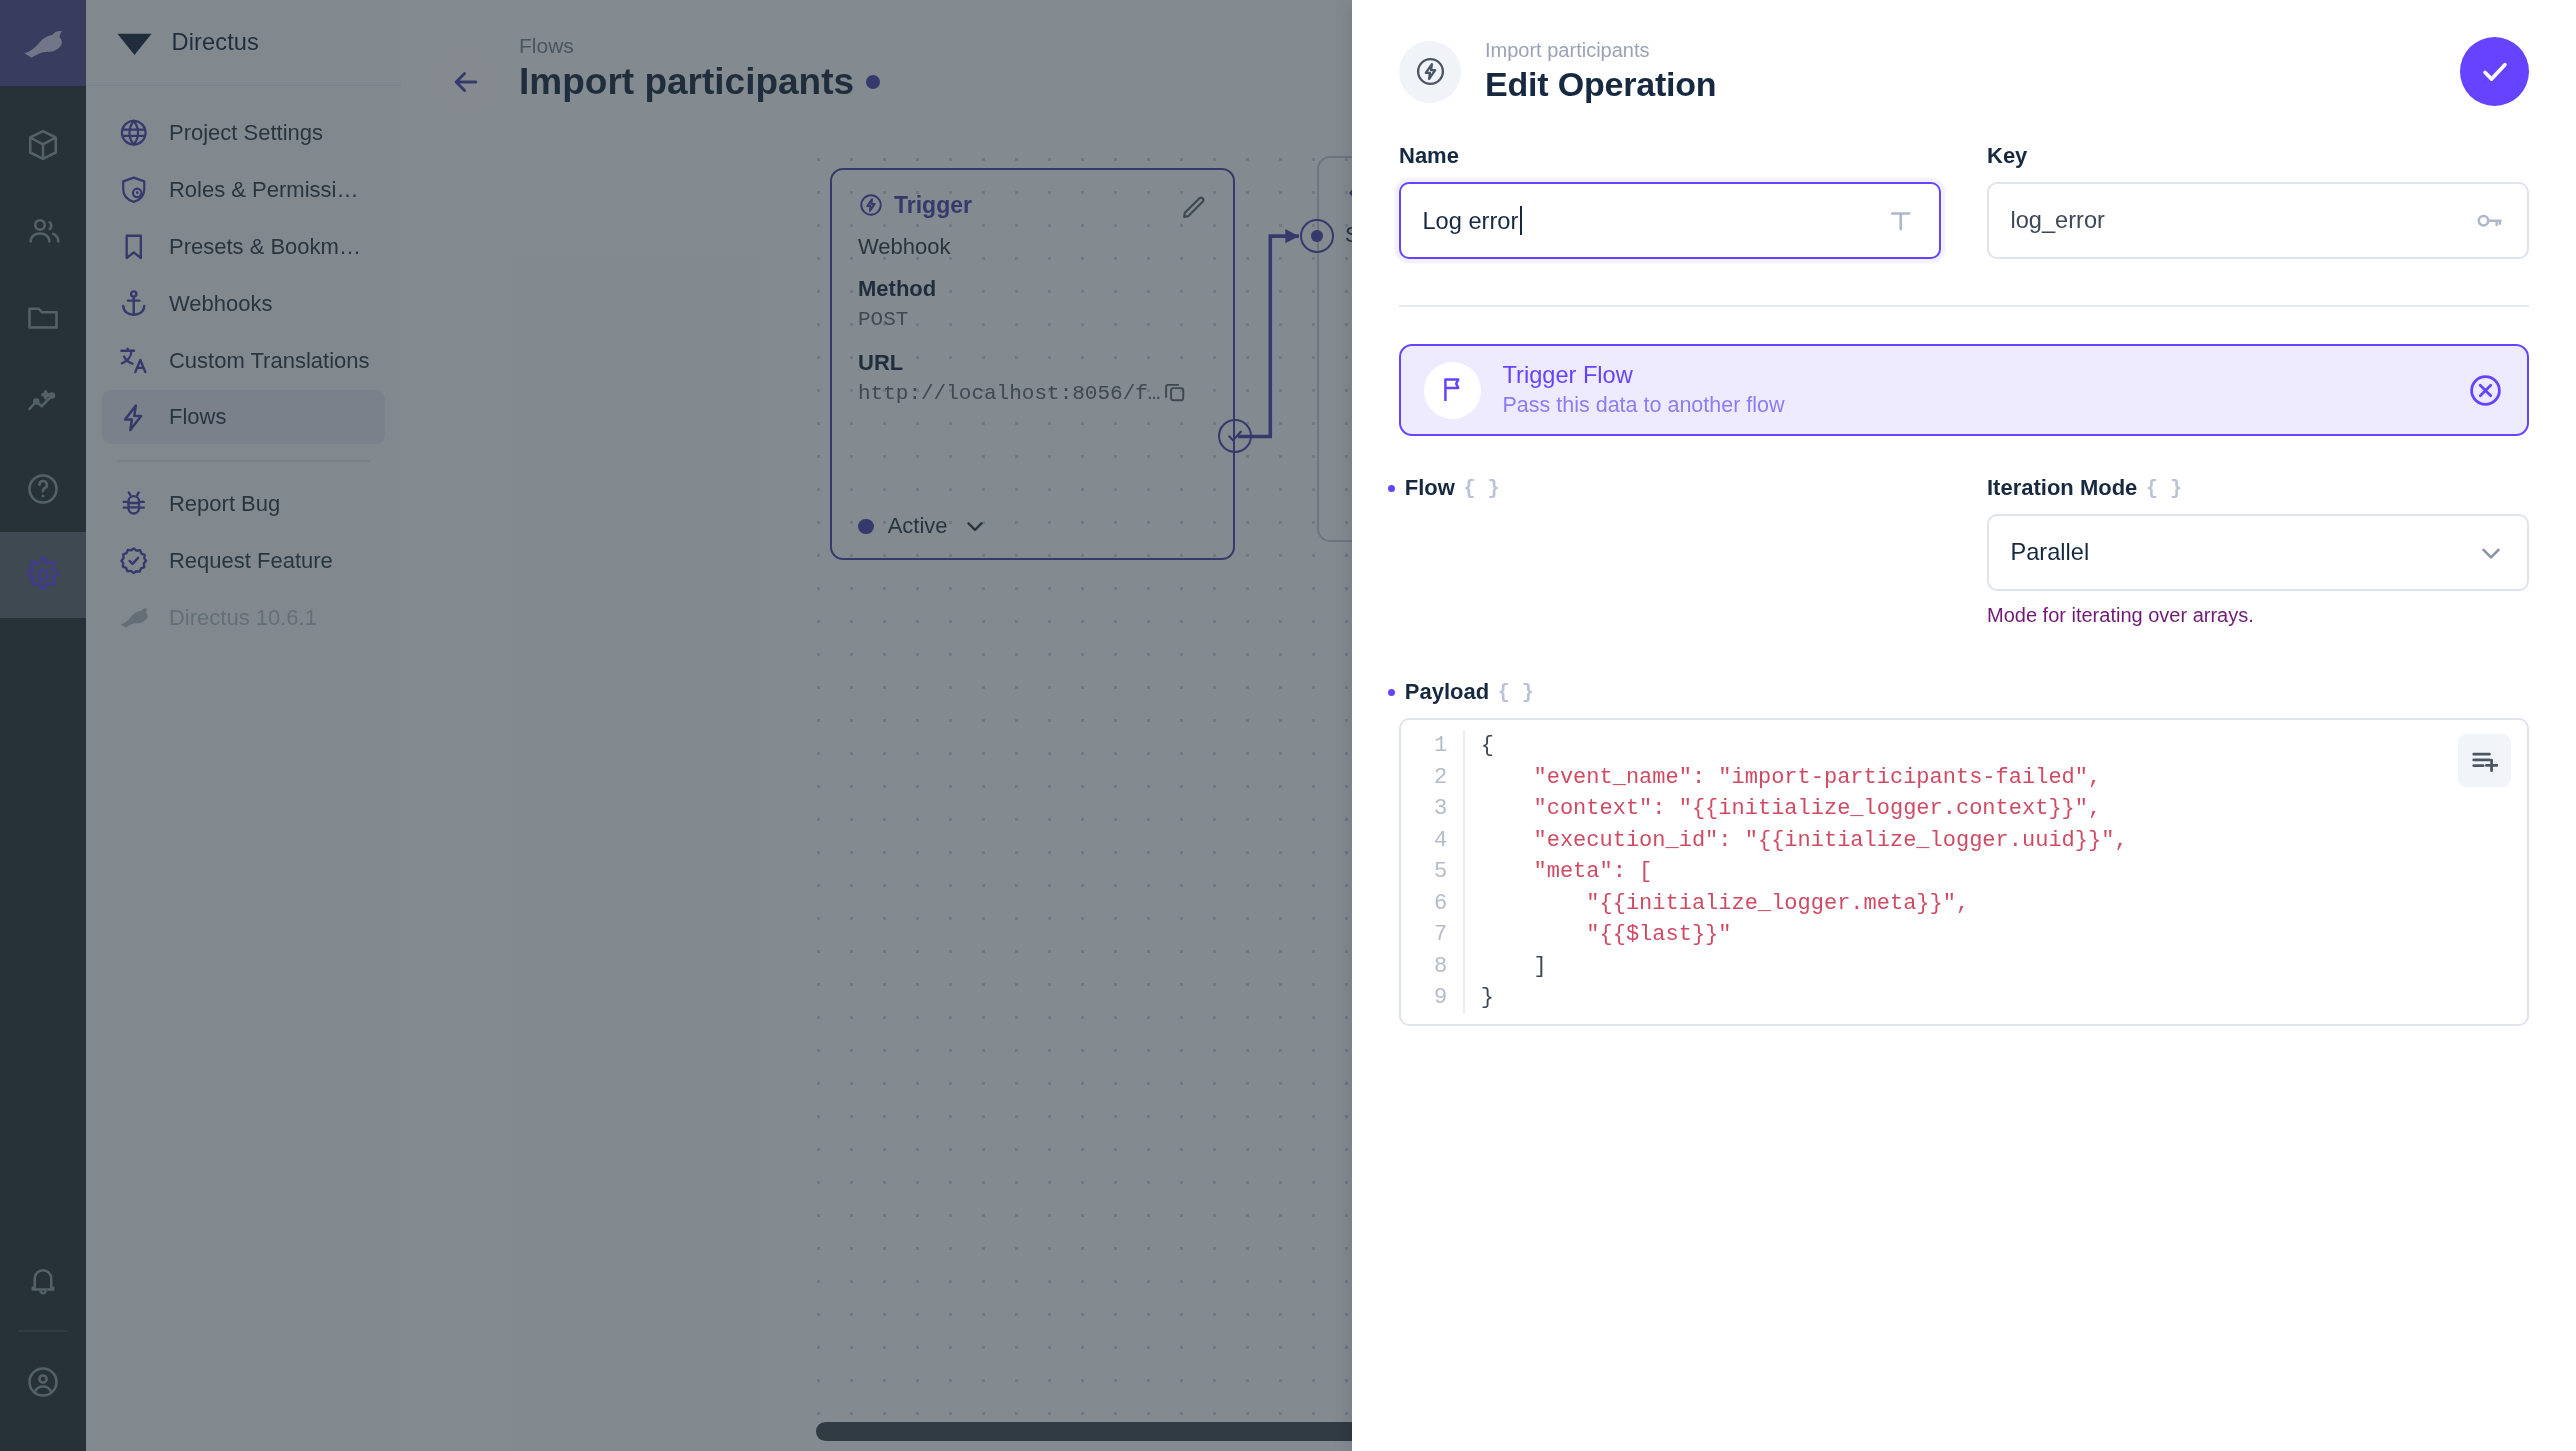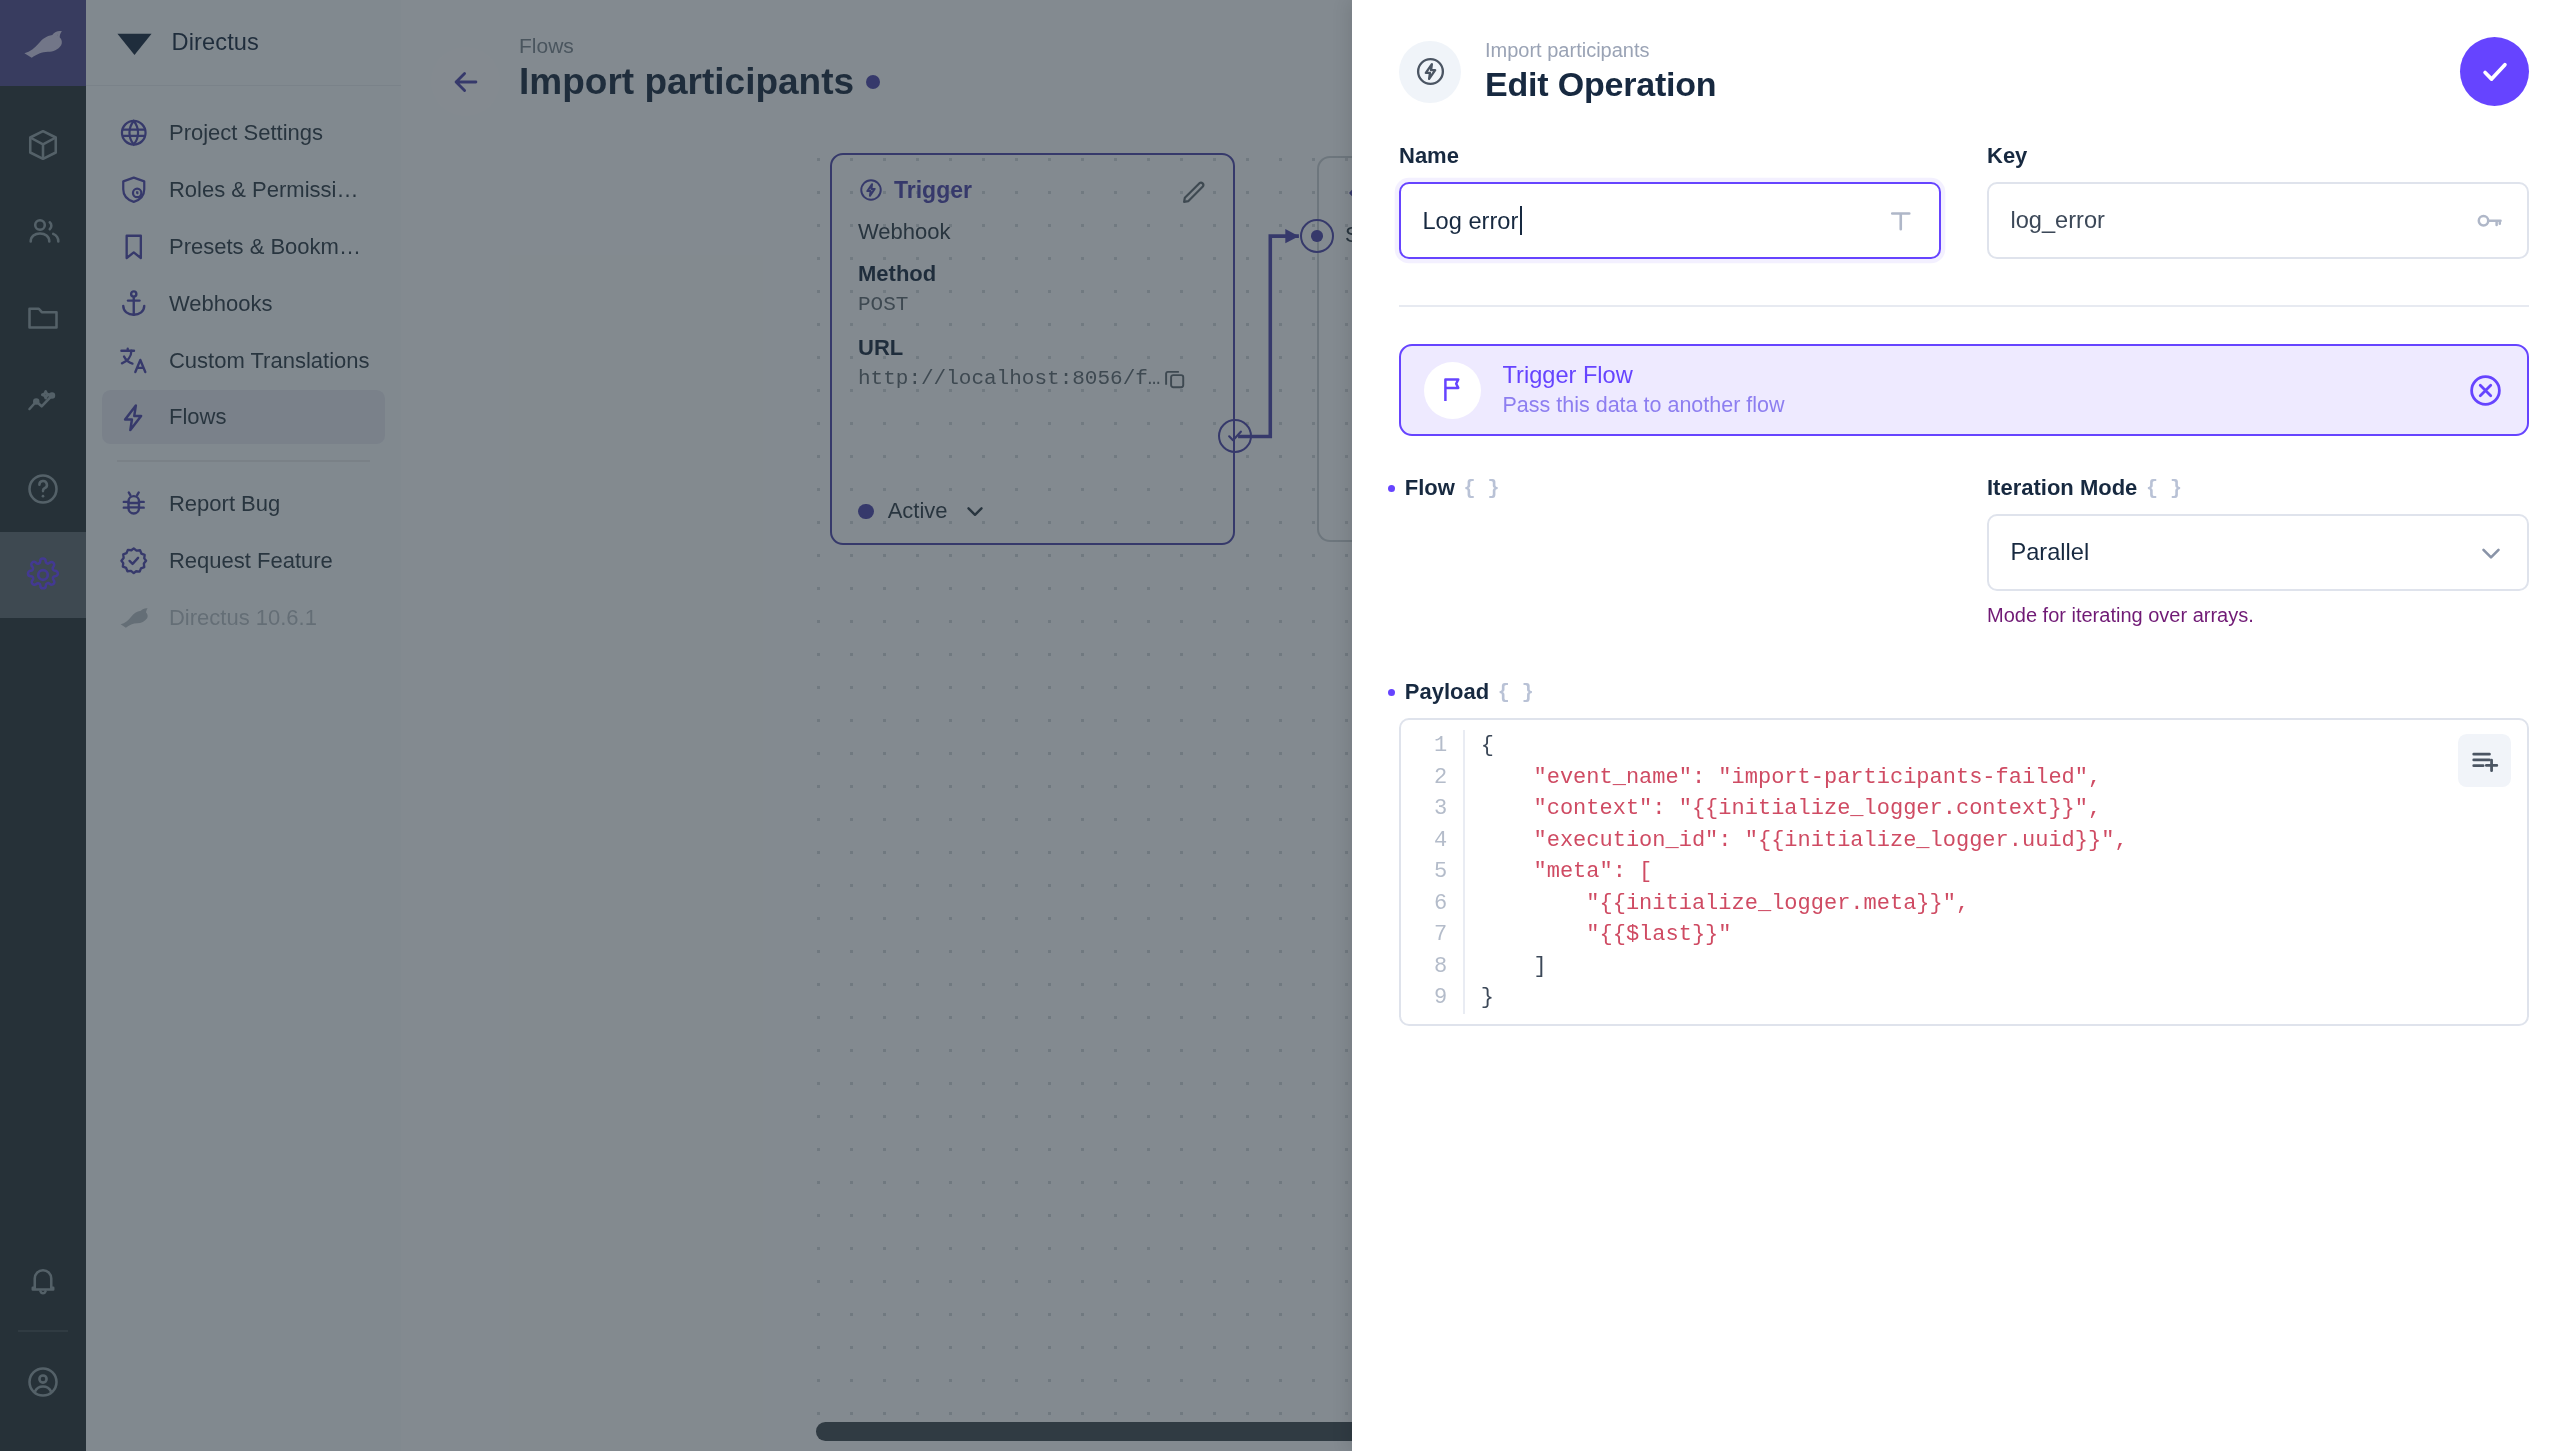--- a/index.html
+++ b/index.html
@@ -92,21 +92,21 @@
   .node-title{display:flex;align-items:center;gap:10px;font-size:23px;font-weight:700;color:#4a44a8;}
   .node-title .tico{width:26px;height:26px;display:inline-flex;align-items:center;justify-content:center;}
   .node-body{margin-top:13px;}
   .nb-line{font-size:22px;color:#2c3a47;line-height:1.38;}
   .nb-strong{font-size:22px;color:#172940;font-weight:700;line-height:1.45;}
   .nb-mono{font-family:"Liberation Mono","DejaVu Sans Mono",monospace;font-size:21px;color:#5b6670;line-height:1.45;}
   .node-edit{position:absolute;color:#5b6670;}
   .node-edit svg{width:29px;height:29px;}
 
   #node-trigger{
-    left:429px;top:153px;width:405px;height:392px;
+    left:429px;top:168px;width:405px;height:392px;
     border:2.9px solid #4a44a8;border-radius:13px;background:rgba(255,255,255,.05);
     padding:21.5px 26px;
   }
   #node-trigger .status{
     position:absolute;left:26px;bottom:18.6px;display:flex;align-items:center;gap:14px;
     font-size:22px;color:#2c3a47;
   }
   #node-trigger .status .sdot{width:15.7px;height:15.7px;border-radius:50%;background:#4a44a8;}
 
   #node-runscript{
@@ -460,21 +460,21 @@
       <div class="node-edit" style="right:24px;top:21.5px;">
         <svg viewBox="0 0 24 24" fill="none" stroke="currentColor" stroke-width="1.8" stroke-linejoin="round">
             <path d="M4 17.2 16.1 5.1a2 2 0 0 1 2.8 2.8L6.8 20 3.4 20.6z"></path>
           </svg>
       </div>
       <div class="node-body">
         <div class="nb-line">Webhook</div>
         <div class="nb-strong" style="margin-top:11.4px;">Method</div>
         <div class="nb-mono">POST</div>
         <div class="nb-strong" style="margin-top:11.4px;">URL</div>
-        <div style="display:flex;align-items:center;gap:2px;">
+        <div style="display:flex;gap:2px;">
           <div class="nb-mono">http://localhost:8056/f…</div>
           <span style="width:26px;height:26px;color:#5b6670;flex:0 0 26px;">
             <svg viewBox="0 0 24 24" fill="none" stroke="currentColor" stroke-width="1.8" stroke-linejoin="round" style="width:26px;height:26px;">
                 <rect x="8.4" y="8.4" width="11.2" height="11.2" rx="2"></rect>
                 <path d="M15.6 5.4H5.4a1.6 1.6 0 0 0-1.6 1.6v10.2"></path>
               </svg>
           </span>
         </div>
       </div>
       <div class="status">

